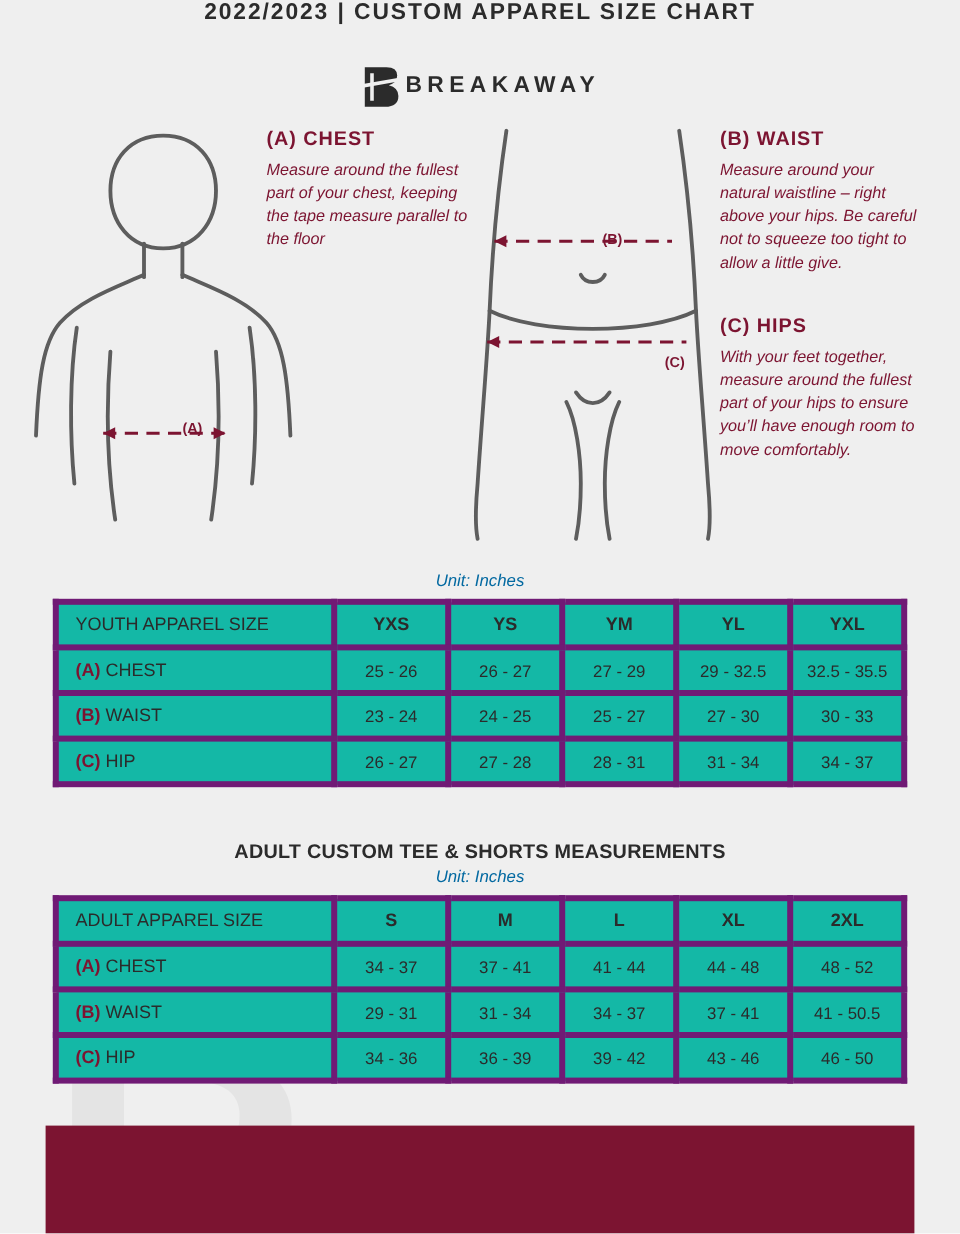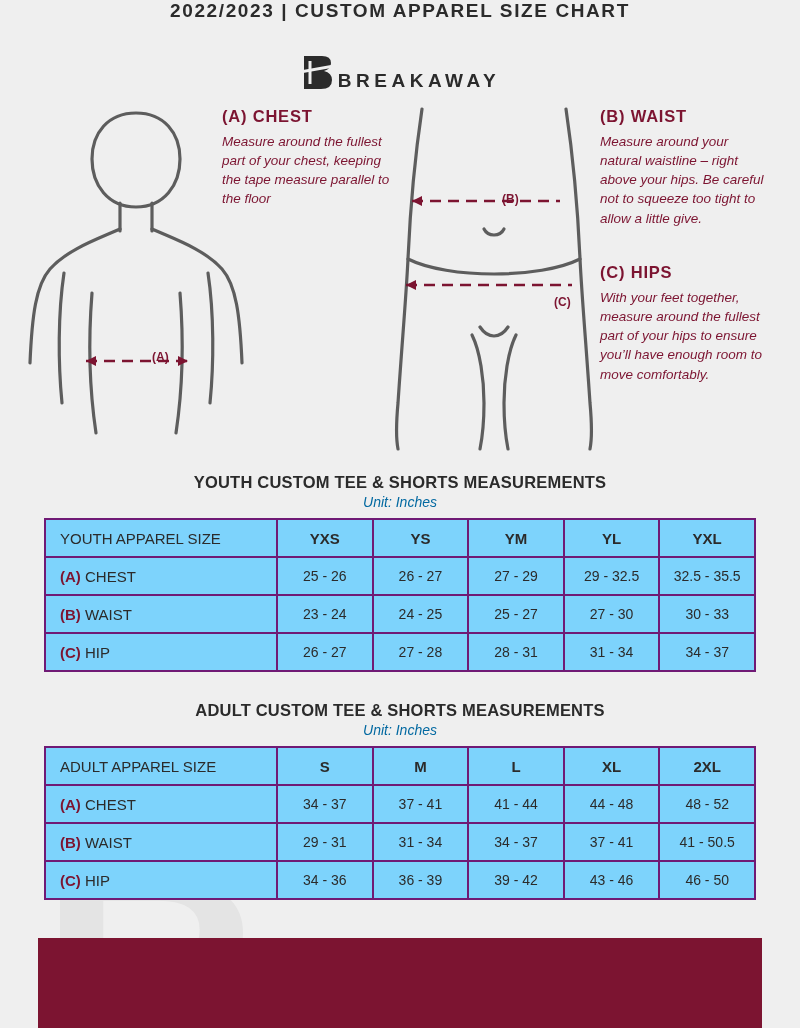--- a/index.html
+++ b/index.html
@@ -27,21 +27,21 @@
   }
   .header-title {
     font-size: 19px;
     font-weight: bold;
     letter-spacing: 1.6px;
     color: #2b2b2b;
     white-space: nowrap;
   }
   .brand {
     display: flex;
-    align-items: flex-end;
+    align-items: center;
     gap: 4px;
   }
   .brand-mark {
     width: 34px; height: 40px;
     position: relative;
   }
   .brand-name {
     font-size: 19px;
     font-weight: bold;
     letter-spacing: 4.5px;
@@ -104,26 +104,26 @@
     margin-top: 2px;
     margin-bottom: 8px;
   }
   table {
     border-collapse: collapse;
     width: 712px;
     margin: 0 auto;
     table-layout: fixed;
   }
   th, td {
-    border: 2px solid #701a75;
+    border: 5px solid #701a75;
     height: 38px;
     font-size: 14px;
     color: #2b2b2b;
     text-align: center;
-    background: #7dd3fc;
+    background: #14b8a6;
   }
   th.rowhead, td.rowhead {
     text-align: left;
     padding-left: 14px;
     width: 232px;
   }
   th {
     font-weight: bold;
     font-size: 15px;
   }
@@ -225,21 +225,20 @@
     </div>
 
     <div class="callout" style="left:600px; top:168px; width:168px;">
       <h3>(C) HIPS</h3>
       <p>With your feet together, measure around the fullest part of your hips to ensure you’ll
 have enough room to move comfortably.</p>
     </div>
   </div>
 
   <div class="section" style="position:absolute; top:473px; left:0; right:0;">
-    <div class="sec-title">YOUTH CUSTOM TEE &amp; SHORTS MEASUREMENTS</div>
     <div class="sec-unit">Unit: Inches</div>
     <table>
       <thead>
         <tr>
           <th class="rowhead">YOUTH APPAREL SIZE</th>
           <th>YXS</th>
           <th>YS</th>
           <th>YM</th>
           <th>YL</th>
           <th>YXL</th>

